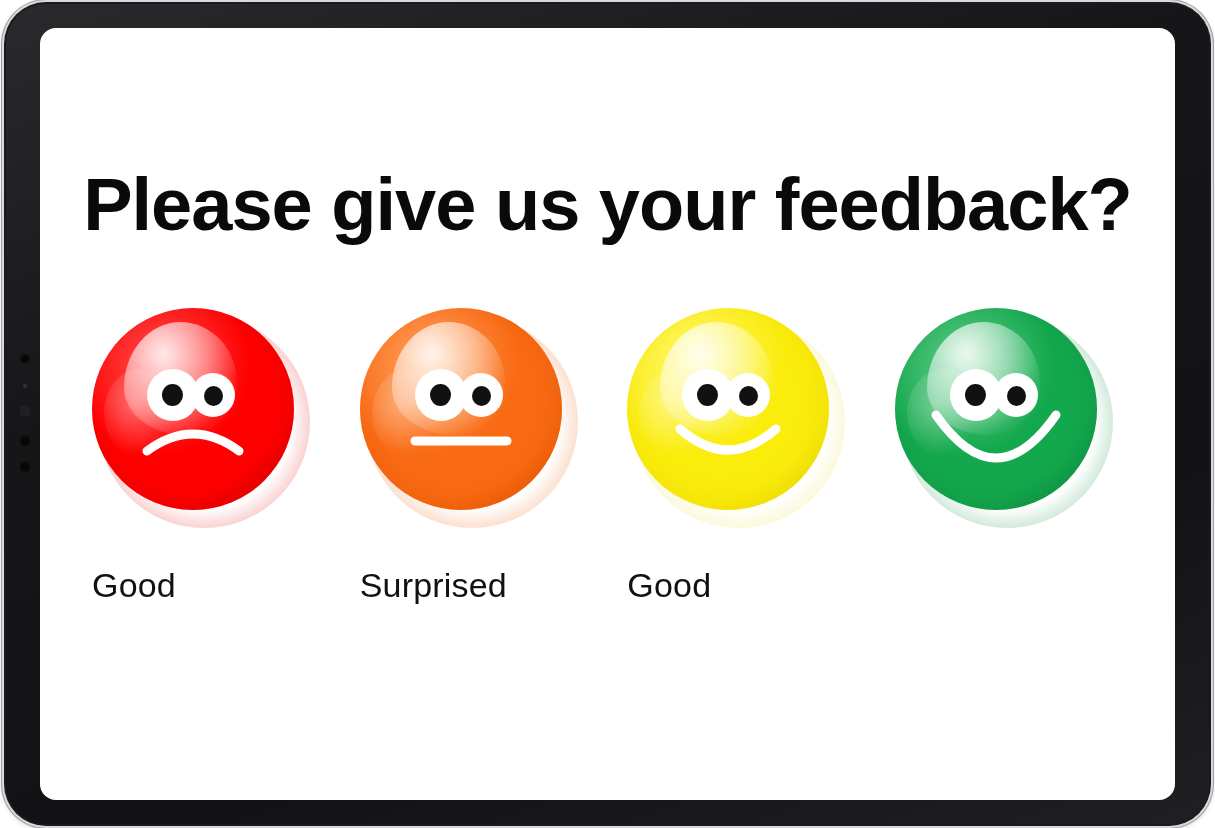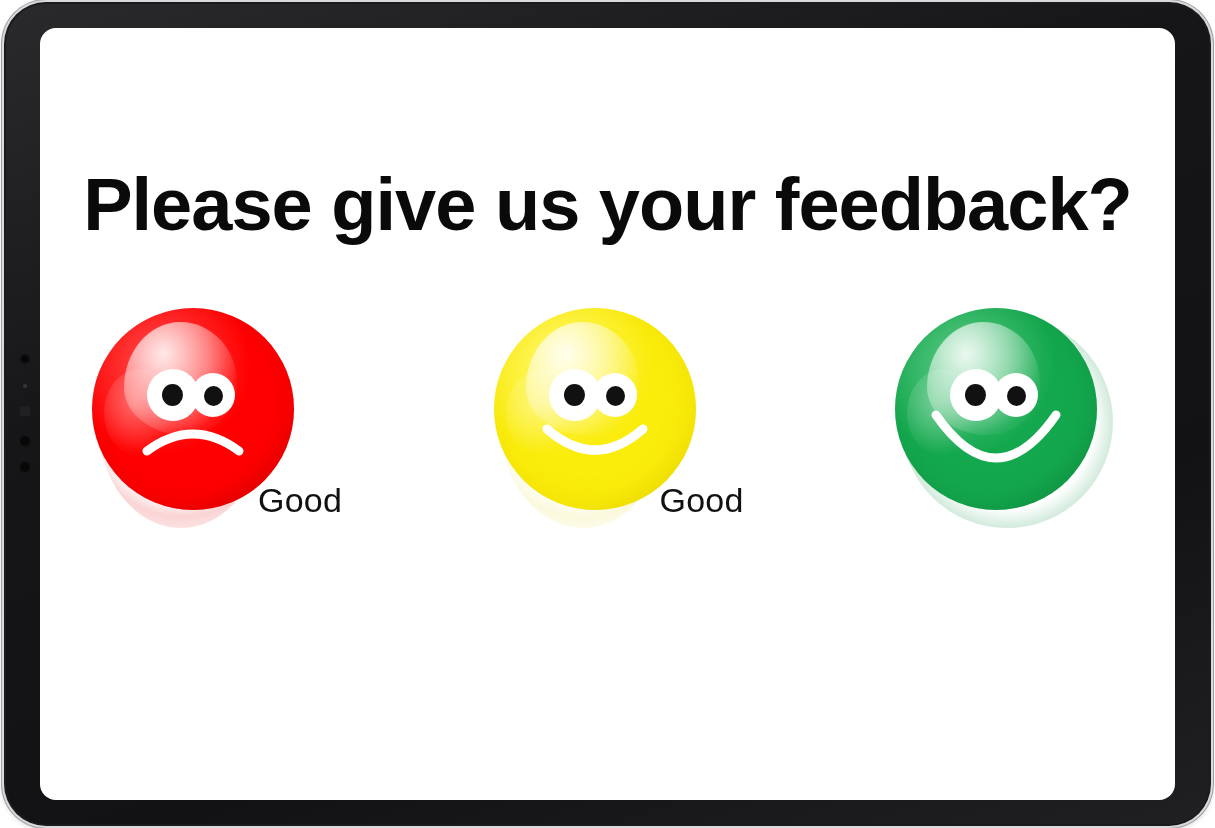--- a/index.html
+++ b/index.html
@@ -96,22 +96,22 @@
     right: 30px;
     top: 280px;
     display: flex;
     justify-content: space-between;
     align-items: flex-start;
   }
 
   .face-option {
     width: 250px;
     display: flex;
-    flex-direction: row;
-    align-items: flex-end;
+    flex-direction: column;
+    align-items: flex-start;
     cursor: pointer;
   }
 
   .face-wrap {
     position: relative;
     width: 212px;
     height: 212px;
   }
 
   
@@ -239,20 +239,41 @@
               <div class="mouth frown">
                 <svg width="104" height="38" viewBox="0 0 104 38">
                   <path d="M6 32 Q52 -2 98 32" stroke="#ffffff" stroke-width="9" stroke-linecap="round" fill="none"></path>
                 </svg>
               </div>
             </div>
           </div>
           <div class="label">Good</div>
         </div>
 
+        <div class="face-option">
+          <div class="face-wrap">
+            <div class="face-halo" id="halo-1" style="background: radial-gradient(circle, rgba(245, 168, 120, 0) 58%, rgba(245, 168, 120, 0.8) 70%, rgba(245, 168, 120, 0.333) 88%, rgba(245, 168, 120, 0) 100%);"></div>
+            <div class="face" id="face-1" style="background: radial-gradient(circle at 33% 27%, rgb(255, 160, 90) 0%, rgb(249, 106, 20) 46%, rgb(249, 106, 20) 70%, rgb(226, 84, 0) 100%); box-shadow: rgba(226, 84, 0, 0.4) -6px -8px 22px inset;">
+              <div class="face-gloss"></div>
+              <div class="face-gloss2"></div>
+              <div class="eyes">
+                <div class="eye left"></div>
+                <div class="eye right"></div>
+                <div class="pupil left"></div>
+                <div class="pupil right"></div>
+              </div>
+              <div class="mouth neutral">
+                <svg width="104" height="16" viewBox="0 0 104 16">
+                  <line x1="6" y1="8" x2="98" y2="8" stroke="#ffffff" stroke-width="9" stroke-linecap="round"></line>
+                </svg>
+              </div>
+            </div>
+          </div>
+          <div class="label">Surprised</div>
+        </div>
 
         <div class="face-option">
           <div class="face-wrap">
             <div class="face-halo" id="halo-2" style="background: radial-gradient(circle, rgba(242, 238, 154, 0) 58%, rgba(242, 238, 154, 0.8) 70%, rgba(242, 238, 154, 0.333) 88%, rgba(242, 238, 154, 0) 100%);"></div>
             <div class="face" id="face-2" style="background: radial-gradient(circle at 33% 27%, rgb(255, 247, 107) 0%, rgb(250, 236, 11) 46%, rgb(250, 236, 11) 70%, rgb(232, 212, 0) 100%); box-shadow: rgba(232, 212, 0, 0.4) -6px -8px 22px inset;">
               <div class="face-gloss"></div>
               <div class="face-gloss2"></div>
               <div class="eyes">
                 <div class="eye left"></div>
                 <div class="eye right"></div>

